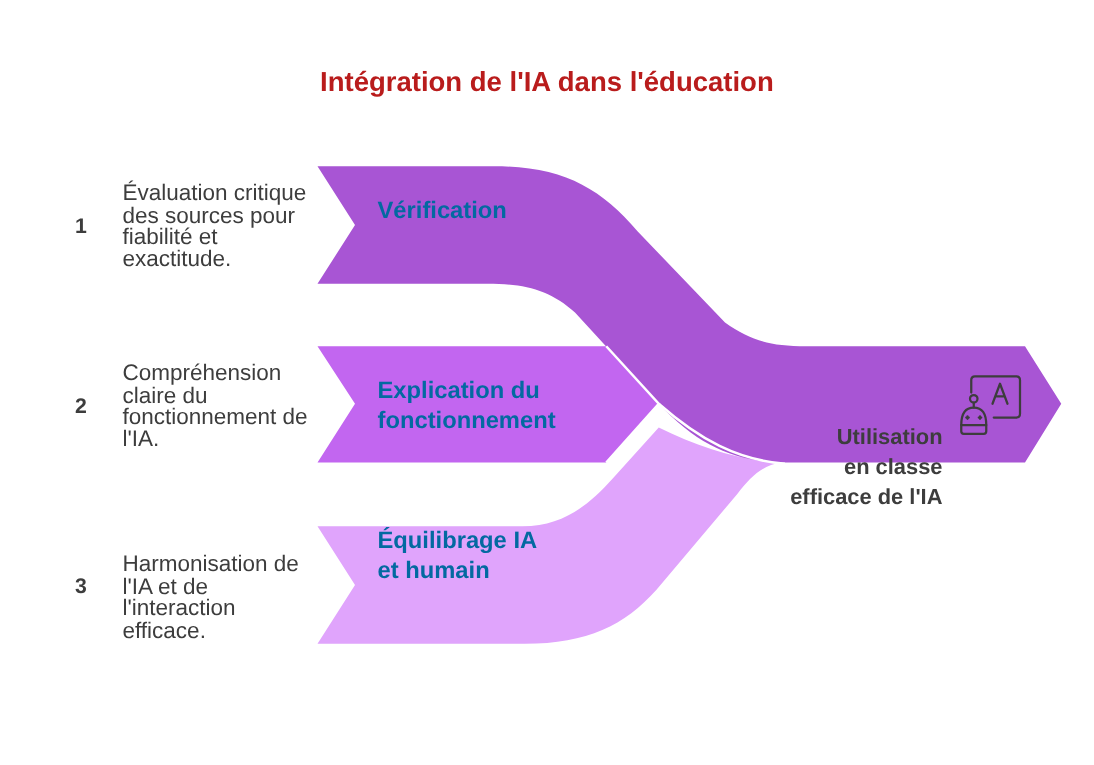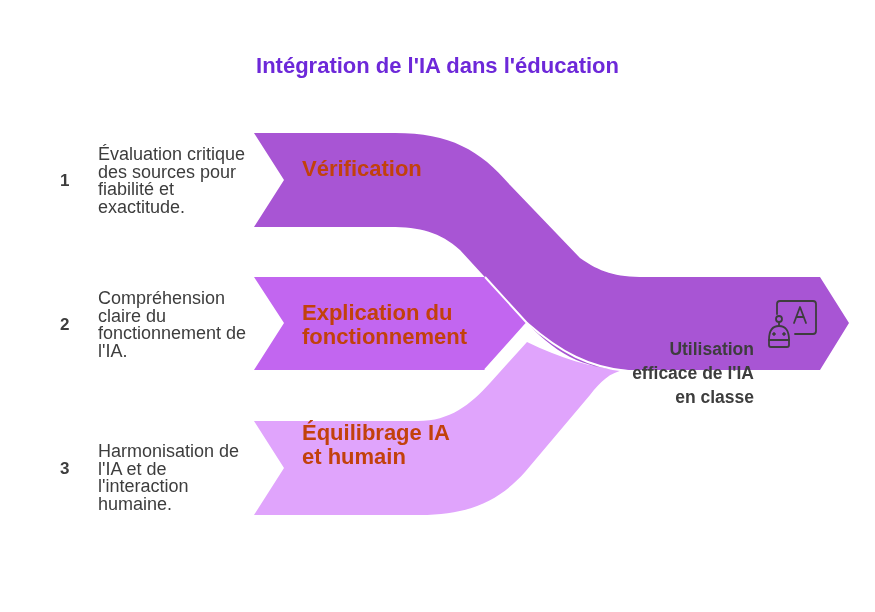--- a/index.html
+++ b/index.html
@@ -1,23 +1,23 @@
 <!DOCTYPE html>
 <html><head>
 <meta charset="utf-8">
 <style>
   html, body { margin: 0; padding: 0; background: #ffffff; }
   body { width: 875px; height: 612px; position: relative; overflow: hidden;
          font-family: "Liberation Sans", "DejaVu Sans", sans-serif; }
   .title { position: absolute; left: 0; width: 875px; top: 53px; text-align: center;
-           font-size: 22px; font-weight: bold; color: #6d28d9; }
+           font-size: 22px; font-weight: bold; color: #b91c1c; }
   .diagram { position: absolute; left: 0; top: 0; width: 875px; height: 612px; }
   .step-num { position: absolute; left: 60px; font-size: 17px; font-weight: bold; color: #3d3d3d; }
   .step-desc { position: absolute; left: 98px; width: 150px; font-size: 18px; line-height: 17.5px; color: #3d3d3d; }
-  .band-label { position: absolute; left: 302px; font-size: 22px; line-height: 24px; font-weight: bold; color: #c2410c; }
+  .band-label { position: absolute; left: 302px; font-size: 19px; line-height: 24px; font-weight: bold; color: #0369a1; }
   .result-label { position: absolute; left: 590px; width: 164px; text-align: right; top: 289px;
                   font-size: 17.5px; line-height: 24px; font-weight: bold; color: #3d3d3d; margin-top: 48px; }
   .result-icon { position: absolute; left: 765px; top: 298px; width: 54px; height: 52px; }
 </style>
 </head>
 <body>
 
 <div class="title">Intégration de l'IA dans l'éducation</div>
 
 <svg class="diagram" viewBox="0 0 875 612" xmlns="http://www.w3.org/2000/svg">
@@ -42,30 +42,30 @@
 </div>
 
 <div class="step-num" style="top:315px;">2</div>
 <div class="step-desc" style="top:290px;">Compréhension claire du fonctionnement de l'IA.</div>
 <div class="band-label" style="top:301px;">
   <div>Explication du</div>
   <div>fonctionnement</div>
 </div>
 
 <div class="step-num" style="top:459px;">3</div>
-<div class="step-desc" style="top:443px; width:145px;">Harmonisation de l'IA et de l'interaction humaine.</div>
+<div class="step-desc" style="top:443px; width:145px;">Harmonisation de l'IA et de l'interaction efficace.</div>
 <div class="band-label" style="top:421px;">
   <div>Équilibrage IA</div>
   <div>et humain</div>
 </div>
 
 <div class="result-label">
   <div>Utilisation</div>
+  <div>en classe</div>
   <div>efficace de l'IA</div>
-  <div>en classe</div>
 </div>
 
 <svg class="result-icon" viewBox="0 0 54 52" xmlns="http://www.w3.org/2000/svg">
   <g fill="none" stroke="#3d3d3d" stroke-width="1.8" stroke-linecap="round" stroke-linejoin="round">
 
     <path d="M12,16 L12,6 Q12,3 15,3 L48,3 Q51,3 51,6 L51,33 Q51,36 48,36 L30,36"></path>
 
     <path d="M29,25 L35,9 L41,25 M31.5,19 L38.5,19"></path>
 
     <circle cx="14" cy="21" r="3"></circle>

